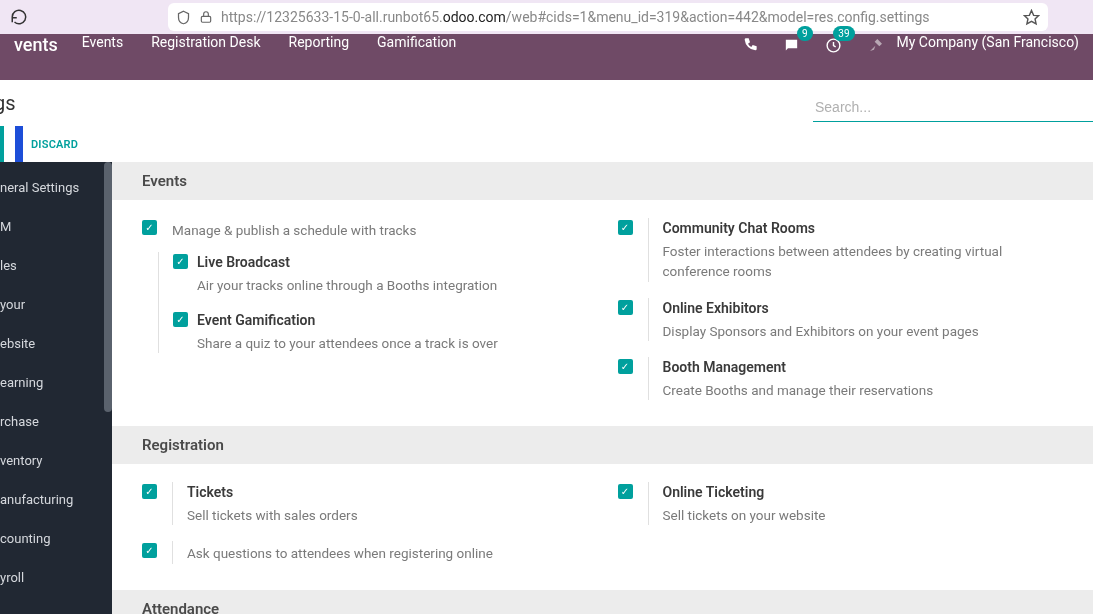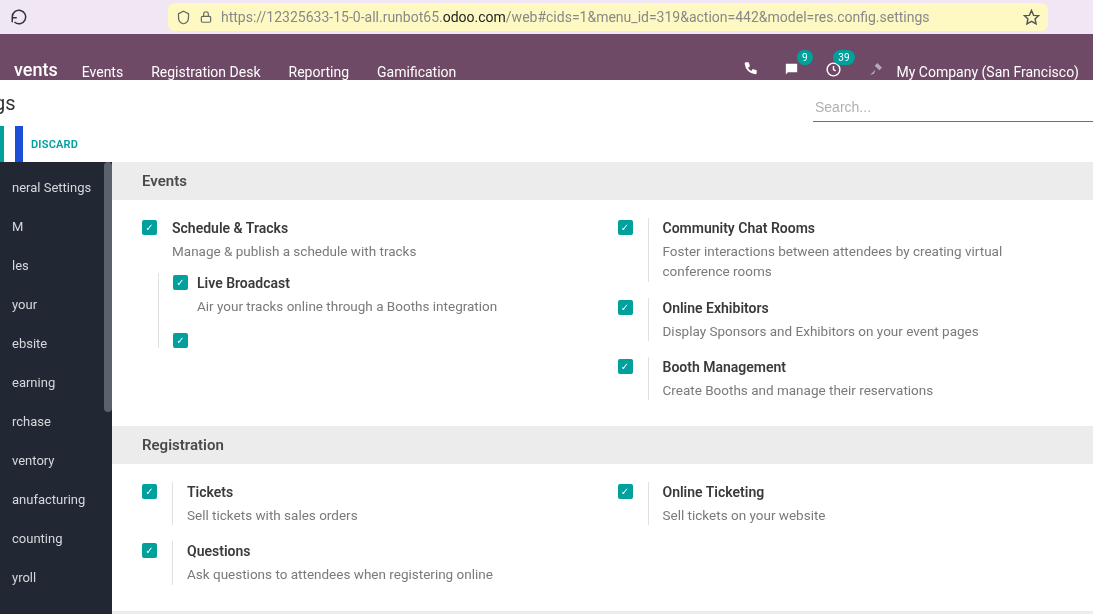--- a/index.html
+++ b/index.html
@@ -1,26 +1,26 @@
 <!DOCTYPE html>
 <html><head>
 <meta charset="utf-8">
 <style>
   * { box-sizing: border-box; margin: 0; padding: 0; }
   body { font-family: -apple-system, BlinkMacSystemFont, "Segoe UI", Roboto, Arial, sans-serif; font-size: 14px; color: #333; background: #fff; overflow: hidden; width:1093px; height:614px; }
 
   
   .browser-bar { height: 34px; background: #f0e6f4; display:flex; align-items:center; padding:0 10px; gap:10px; }
   .browser-icon { width:18px; height:18px; display:flex; align-items:center; justify-content:center; }
-  .url-bar { flex:0 0 auto; margin-left:130px; height:28px; background:#fef9c3; border-radius:6px; display:flex; align-items:center; padding:0 8px; gap:8px; width:880px; }
+  .url-bar { flex:0 0 auto; margin-left:130px; height:28px; background:#ffffff; border-radius:6px; display:flex; align-items:center; padding:0 8px; gap:8px; width:880px; }
   .url-text { font-size:14px; color:#888; white-space:nowrap; overflow:hidden; }
   .url-text .dark { color:#222; }
 
   
-  .top-nav { height:46px; background:#6f4a66; color:#fff; display:flex; align-items:flex-end; padding:0 14px; }
+  .top-nav { height:46px; background:#6f4a66; color:#fff; display:flex; align-items:flex-start; padding:0 14px; }
   .brand { font-size:18px; font-weight:500; margin-right:24px; }
   .nav-link { font-size:14px; color:#fff; margin-right:28px; cursor:pointer; }
   .nav-spacer { flex:1; }
   .nav-icon-wrap { position:relative; margin:0 10px; display:flex; align-items:center; justify-content:center; width:22px; height:22px; }
   .badge { position:absolute; top:-8px; right:-10px; background:#00a09d; color:#fff; border-radius:10px; font-size:10px; padding:1px 5px; line-height:1.3; }
   .company { font-size:14px; }
 
   
   .second-row { height:46px; background:#fff; border-bottom:0; display:flex; align-items:center; padding:0 0 0 0; }
   .second-title-wrap { width:100%; display:flex; align-items:center; }
@@ -31,21 +31,21 @@
 
   
   .discard-row { height:36px; display:flex; align-items:center; padding-left:15px; }
   .discard-btn { color:#00a09d; font-size:11px; font-weight:600; letter-spacing:.2px; cursor:pointer; border-left:8px solid #1d4ed8; padding-left:8px; height:100%; display:flex; align-items:center;}
   
   .discard-row .tick { width:4px; height:36px; background:#00a09d; position:absolute; left:0; }
   .discard-row { position:relative; }
 
   
   .body-wrap { display:flex; height:calc(614px - 34px - 46px - 46px - 36px); }
-  .sidebar { width:112px; background:#1f2937; background:#2a2f3a; background:#1e2733; background:#1f2a37; background:#222b38; background:#212833; color:#b9bfc7; font-size:13px; overflow:hidden; position:relative;padding-left:12px; }
+  .sidebar { width:112px; background:#1f2937; background:#2a2f3a; background:#1e2733; background:#1f2a37; background:#222b38; background:#212833; color:#b9bfc7; font-size:13px; overflow:hidden; position:relative; }
   .sidebar { background:#212833; }
   .sidebar-inner { padding-top:6px; }
   .sidebar-item { padding:12px 10px 12px 0; text-align:left; color:#d5d8dd; cursor:pointer; white-space:nowrap; }
   .sidebar-thumb { position:absolute; right:0; top:0; width:8px; height:250px; background:#5a626d; border-radius:4px; }
 
   .content { flex:1; overflow-y:auto; background:#fff; position:relative; }
   .section-header { background:#ececec; color:#4a4a4a; font-weight:600; font-size:15px; padding:10px 16px 10px 30px; }
   .section-body { display:flex; padding:18px 0 24px 30px; }
   .col { flex:1; padding-right:30px; }
   .setting-row { display:flex; margin-bottom:2px; }
@@ -166,36 +166,39 @@
   <div class="content">
 
     <div class="section-header">Events</div>
     <div class="section-body">
       <div class="col">
         <div class="setting-row">
           <div class="cb-wrap">
               <div class="cb">✓</div>
             </div>
           <div class="setting-text">
-            <div class="setting-title">Schedule &amp; Tracks</div>
             <div class="setting-desc">Manage &amp; publish a schedule with tracks</div>
             <div class="sub-settings" style="border-left:1px solid #e0e0e0; margin-left:-14px; padding-left:14px; margin-top:12px;">
               <div class="sub-row">
                 <div class="sub-cb-wrap">
                     <div class="cb">✓</div>
                   </div>
                 <div>
                   <div class="setting-title">Live Broadcast</div>
                   <div class="setting-desc">Air your tracks online through a Booths integration</div>
                 </div>
               </div>
               <div class="sub-row">
                 <div class="sub-cb-wrap">
                     <div class="cb">✓</div>
                   </div>
+                <div>
+                  <div class="setting-title">Event Gamification</div>
+                  <div class="setting-desc">Share a quiz to your attendees once a track is over</div>
+                </div>
               </div>
             </div>
           </div>
         </div>
       </div>
       <div class="col">
         <div class="setting-row">
           <div class="cb-wrap">
               <div class="cb">✓</div>
             </div>
@@ -240,21 +243,20 @@
             <div class="setting-title">Tickets</div>
             <div class="setting-desc">Sell tickets with sales orders</div>
           </div>
         </div>
         <div class="setting-row">
           <div class="cb-wrap">
               <div class="cb">✓</div>
             </div>
           <div class="setting-divider"></div>
           <div class="setting-text">
-            <div class="setting-title">Questions</div>
             <div class="setting-desc">Ask questions to attendees when registering online</div>
           </div>
         </div>
       </div>
       <div class="col">
         <div class="setting-row">
           <div class="cb-wrap">
               <div class="cb">✓</div>
             </div>
           <div class="setting-divider"></div>

